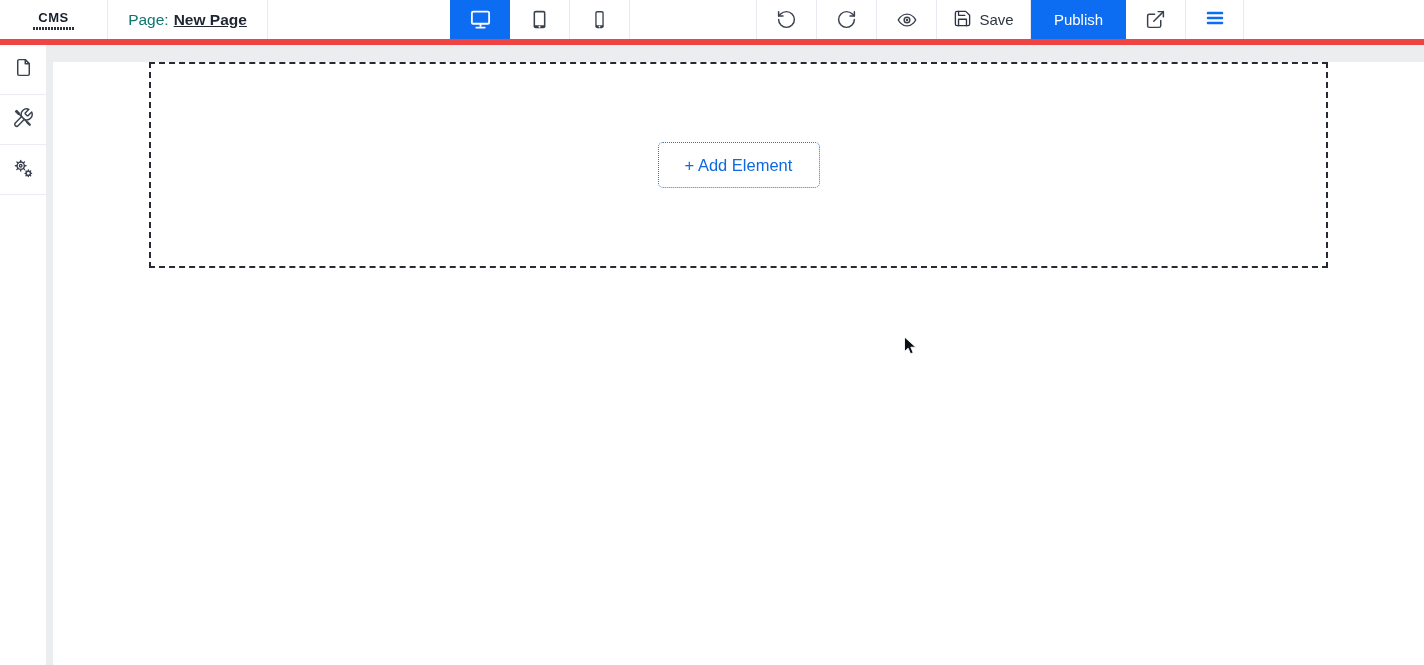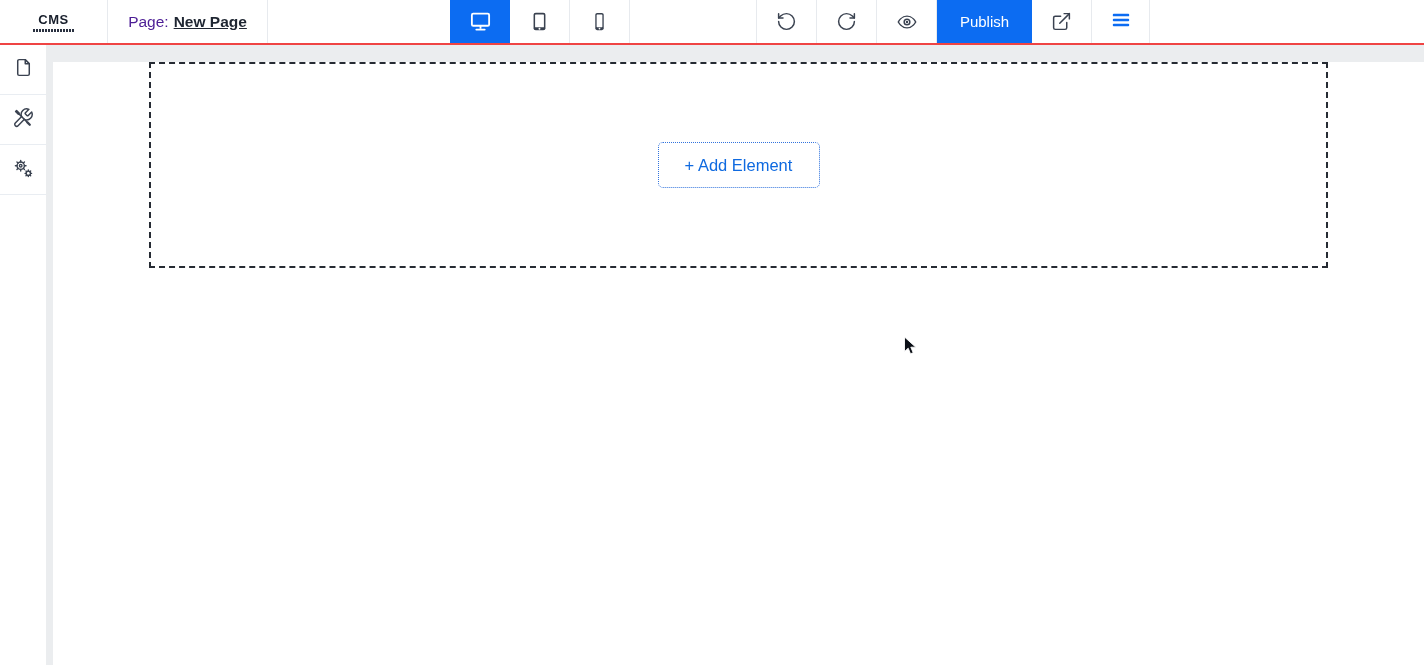--- a/index.html
+++ b/index.html
@@ -5,35 +5,35 @@
   * { margin:0; padding:0; box-sizing:border-box; }
   html,body { width:1424px; height:665px; overflow:hidden; }
   body {
     font-family:"Liberation Sans", sans-serif;
     background:#fff; color:#2e3542; position:relative;
   }
 
   
   .toolbar {
     height:45px; display:flex; align-items:stretch;
-    background:#fff; border-bottom:2px solid #ef4444;
+    background:#fff; border-bottom:6px solid #ef4444;
   }
   .tb-sec {
     display:flex; align-items:center; justify-content:center;
     border-right:1px solid #e7eaee; height:100%;
   }
   .tb-sec.noborder { border-right:none; }
   .tb-logo { width:108px; flex-direction:column; gap:1px; }
   .tb-logo .logo-text { font-weight:bold; font-size:13px; letter-spacing:.5px; color:#171e2b; }
   .tb-logo .logo-sub {
     width:42px; height:3px; margin-top:1px;
     background:repeating-linear-gradient(90deg,#2a3140 0 2px,transparent 2px 3px);
   }
   .tb-page { width:160px; font-size:15.5px; gap:5px; cursor:default; }
-  .tb-page .prefix { color:#4c1d95; }
+  .tb-page .prefix { color:#0f766e; }
   .tb-page .pname { font-weight:600; color:#1f2632;text-decoration:underline; }
   .tb-settings { width:163px; gap:8px; font-size:15.5px; color:#2e3542; cursor:pointer; }
   .tb-spacer-a { width:182px; border-right:none; }
   .tb-devbtn { width:60px; cursor:pointer; color:#3a4250; }
   .tb-devbtn.active { background:#0c6cf2; color:#fff; border-right:none; }
   .tb-spacer-b { width:127px; }
   .tb-iconbtn { width:60px; cursor:pointer; color:#3a4250; }
   .tb-save { width:94px; gap:7px; font-size:15px; color:#2e3542; cursor:pointer; }
   .tb-publish {
     width:95px; background:#0c6cf2; color:#fff; font-size:15px;
@@ -139,20 +139,30 @@
   <div class="tb-sec tb-iconbtn">
     <span>
       <svg width="22" height="22" viewBox="0 0 24 24" fill="none" stroke="currentColor" stroke-width="1.6">
         <path d="M2.5 12S6 5.6 12 5.6 21.5 12 21.5 12 18 18.4 12 18.4 2.5 12 2.5 12z"></path>
         <circle cx="12" cy="12" r="3.1"></circle>
         <circle cx="12" cy="12" r="1.3" fill="currentColor" stroke="none"></circle>
       </svg>
     </span>
   </div>
 
+  <div class="tb-sec tb-save">
+    <span>
+      <svg width="19" height="19" viewBox="0 0 24 24" fill="none" stroke="currentColor" stroke-width="1.7" stroke-linecap="round" stroke-linejoin="round">
+        <path d="M19 21H5a2 2 0 0 1-2-2V5a2 2 0 0 1 2-2h11l5 5v11a2 2 0 0 1-2 2z"></path>
+        <path d="M17 21v-8H7v8"></path>
+        <path d="M7 3v5h8"></path>
+      </svg>
+    </span>
+    <span>Save</span>
+  </div>
 
   <button class="tb-publish">Publish</button>
 
   <div class="tb-sec tb-ext">
     <span>
       <svg width="21" height="21" viewBox="0 0 24 24" fill="none" stroke="currentColor" stroke-width="1.7" stroke-linecap="round" stroke-linejoin="round">
         <path d="M18 13v6a2 2 0 0 1-2 2H5a2 2 0 0 1-2-2V8a2 2 0 0 1 2-2h6"></path>
         <path d="M15 3h6v6"></path>
         <path d="M10 14L21 3"></path>
       </svg>

